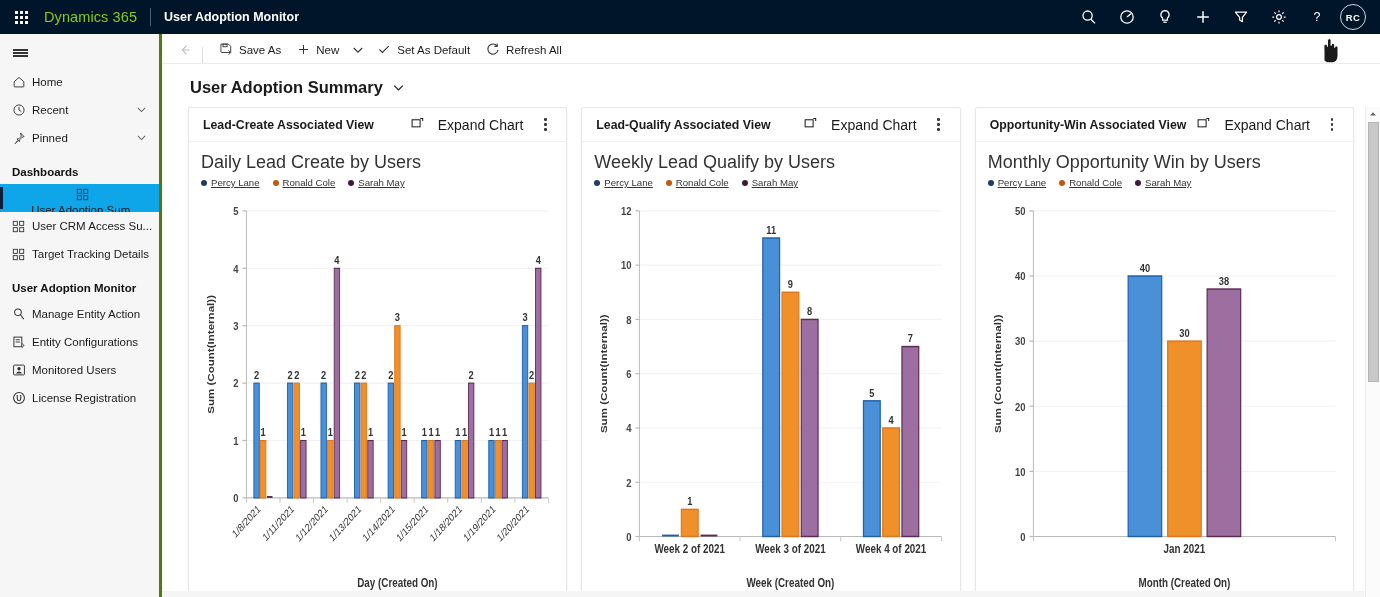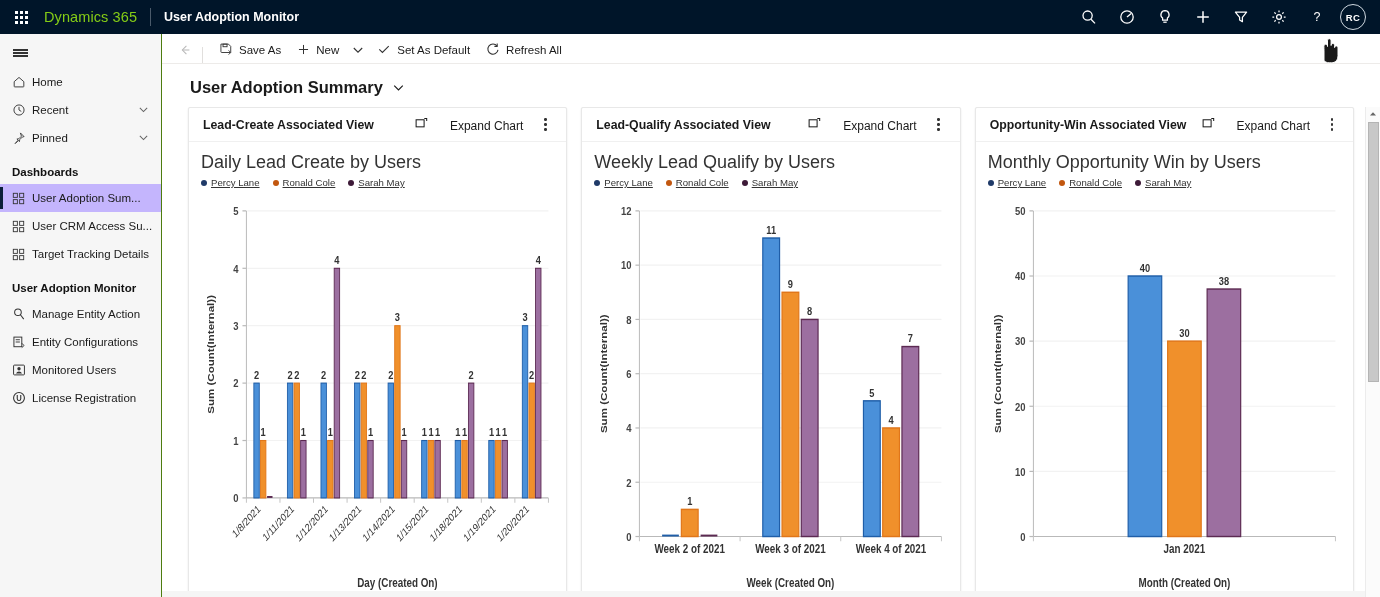--- a/index.html
+++ b/index.html
@@ -51,40 +51,40 @@
     display: flex; align-items: center; justify-content: center;
     margin: 0 6px 0 4px; cursor: pointer; letter-spacing: .3px;
   }
 
   
   .body-wrap { display: flex; height: 563px; }
 
   
   .sidebar {
     width: 162px; background: #f6f6f6;
-    border-right: 1px solid #4d7c0f;
+    border-right: 3px solid #4d7c0f;
     flex: 0 0 162px;
     padding-top: 4px;
     position: relative;
     overflow: hidden;
   }
   .hamburger {
     height: 30px; display: flex; align-items: center;
     padding-left: 13px; cursor: pointer;
   }
   .hamburger i {
     display: block; width: 15px; height: 1.6px;
     background: #333; margin: 1.6px 0;
   }
   .nav-item {
     height: 28px; display: flex; align-items: center;
     padding-left: 12px; font-size: 11.5px; color: #1a1a1a;
     cursor: pointer; position: relative;
   }
-  .nav-item.selected { background: #c4b5fd; }
+  .nav-item.selected { background: #0ea5e9; flex-direction: column; }
   .nav-item.selected::before {
     content: ""; position: absolute; left: 0; top: 3px; bottom: 3px;
     width: 3px; background: #0b1f3a;
   }
   .nav-ico {
     width: 20px; display: flex; align-items: center; justify-content: flex-start;
     flex: 0 0 20px;
   }
   .nav-label { flex: 1; white-space: nowrap; overflow: hidden; }
   .chev { margin-right: 12px; opacity: .75; }
@@ -146,22 +146,22 @@
   .card-head {
     height: 34px; display: flex; align-items: center;
     padding: 0 10px 0 14px; flex: 0 0 34px;
     border-bottom: 1px solid #f0f0f0;
   }
   .card-title {
     font-size: 12.3px; font-weight: bold; color: #1a1a1a;
     white-space: nowrap;
   }
   .expand-btn {
-    margin-left: auto; display: flex; align-items: flex-end; gap: 22px;
-    font-size: 12px; color: #1a1a1a; cursor: pointer;
+    margin-left: auto; display: flex; align-items: flex-end; gap: 14px;
+    font-size: 14px; color: #1a1a1a; cursor: pointer;
     padding: 3px 5px;
   }
   .kebab {
     width: 22px; height: 24px; margin-left: 6px;
     display: flex; flex-direction: column; align-items: center;
     justify-content: center; gap: 2.5px; cursor: pointer;
   }
   .kebab i { width: 2.4px; height: 2.4px; border-radius: 50%; background: #333; display: block; }
 
   .chart-body { flex: 1; padding: 10px 10px 4px 12px; display: flex; flex-direction: column; min-height: 0; }

